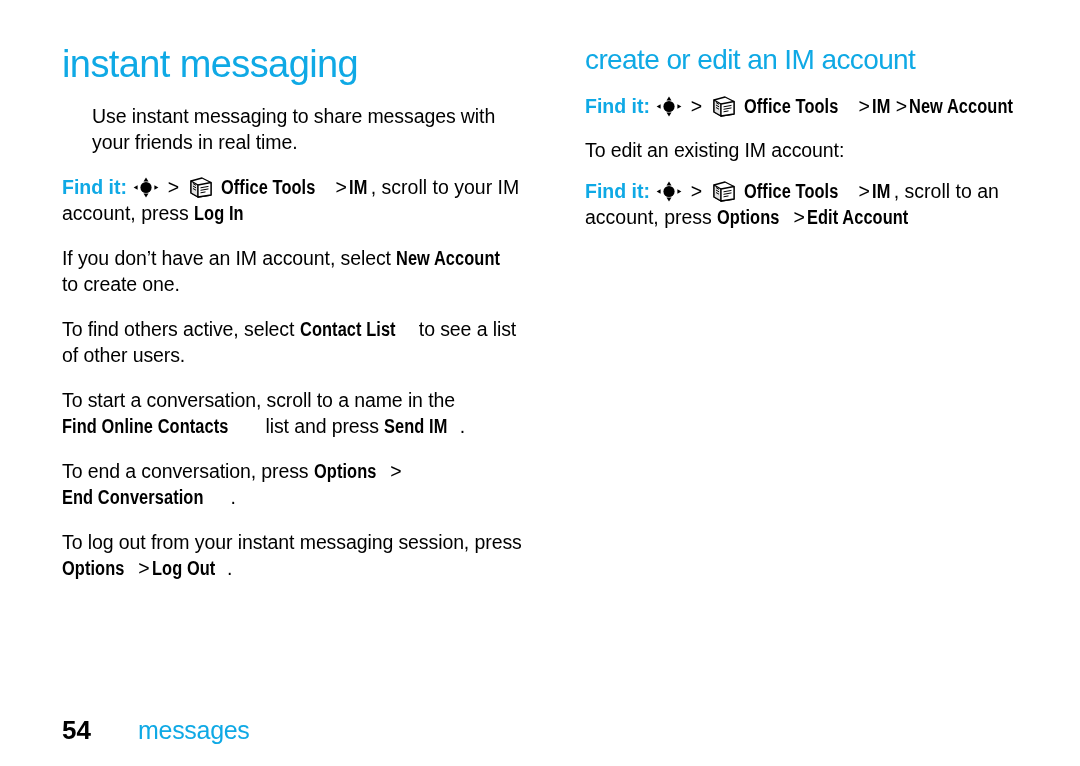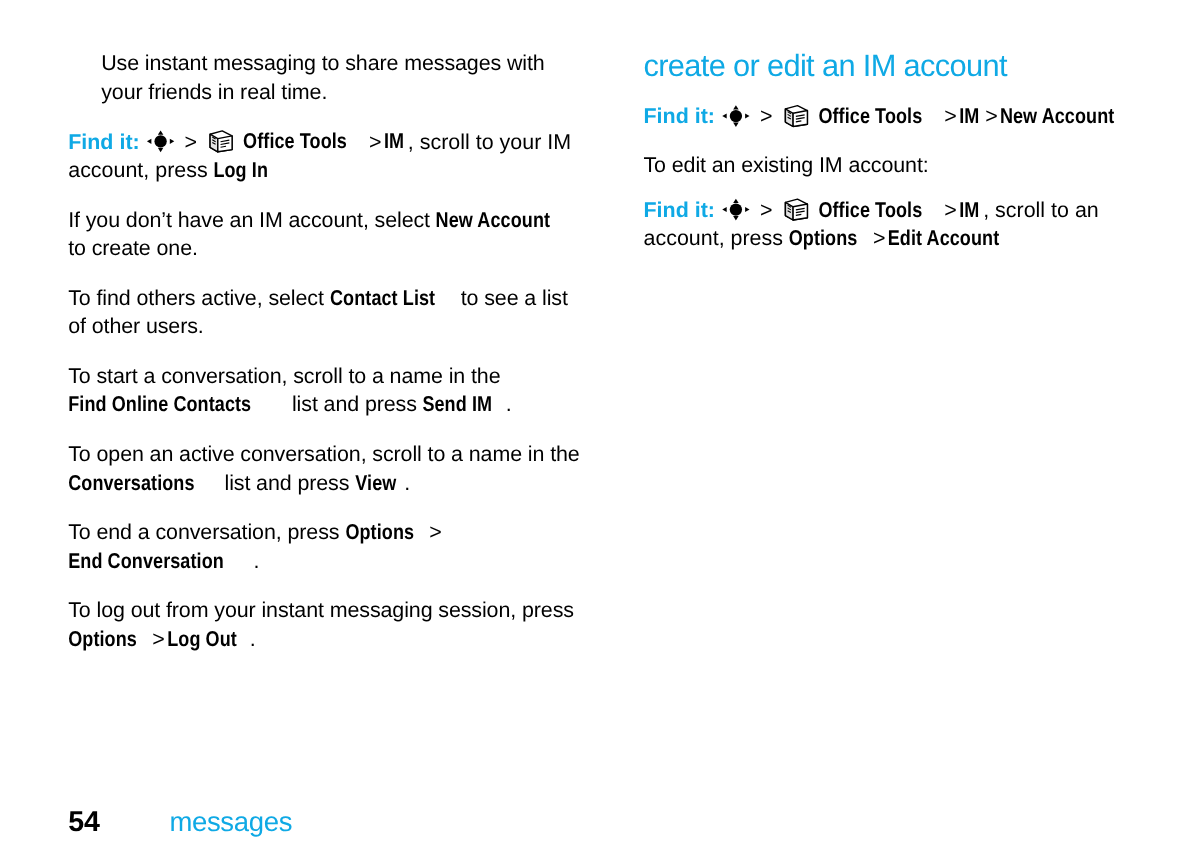--- a/index.html
+++ b/index.html
@@ -95,24 +95,24 @@
     display: inline-block;
     vertical-align: -4px;
   }
   .icon.navkey   { width: 26px; height: 21px; margin: 0 1px; }
   .icon.officetools { width: 24px; height: 21px; margin: 0 3px 0 2px; }
 
   
   .footer {
     position: absolute;
     left: 62px;
-    bottom: 4px;
+    bottom: 20px;
     display: flex;
     align-items: baseline;
-    gap: 16px;
+    gap: 0px;
     justify-content: space-between;
   }
   .footer .pagenum {
     font-size: 26px;
     font-weight: 700;
     color: #000;
     width: 76px;
     display: inline-block;
   }
   .footer .chaptername {
@@ -122,20 +122,21 @@
     letter-spacing: -0.3px;
   }
 </style>
 </head>
 <body>
 
 <div class="page">
 
   <div class="col col-left">
 
+    <h1 class="section-title">instant messaging</h1>
 
     <p class="body first">Use instant messaging to share messages with your friends in real time.</p>
 
     <p class="finditline">
       <span class="findit-label">Find it:</span>
       <span class="icon navkey">
         <svg viewBox="0 0 26 21" width="26" height="21" aria-hidden="true">
           <circle cx="13" cy="10.5" r="5.6" fill="#000"></circle>
           <polygon points="13,0.6 15.5,4.6 10.5,4.6" fill="#000"></polygon>
           <polygon points="13,20.4 15.5,16.4 10.5,16.4" fill="#000"></polygon>
@@ -155,21 +156,20 @@
       </span>
       <b class="ui">Office Tools</b><span class="sep">&gt;</span><b class="ui">IM</b><span>, scroll to your IM account, press </span><b class="ui">Log In</b>
     </p>
 
     <p class="body"><span>If you don’t have an IM account, select </span><b class="ui">New Account</b><span> to create one.</span></p>
 
     <p class="body"><span>To </span><b class="emph">find others</b><span> active, select </span><b class="ui">Contact List</b><span> to see a list of other users.</span></p>
 
     <p class="body"><span>To </span><b class="emph">start a conversation</b><span>, scroll to a name in the </span><b class="ui">Find Online Contacts</b><span> list and press </span><b class="ui">Send IM</b><span>.</span></p>
 
-    <p class="body"><span>To </span><b class="emph">open an active conversation</b><span>, scroll to a name in the </span><b class="ui">Conversations</b><span> list and press </span><b class="ui">View</b><span>.</span></p>
 
     <p class="body"><span>To end a conversation, press </span><b class="ui">Options</b><span class="sep">&gt;</span><b class="ui">End Conversation</b><span>.</span></p>
 
     <p class="body"><span>To </span><b class="emph">log out</b><span> from your instant messaging session, press </span><b class="ui">Options</b><span class="sep">&gt;</span><b class="ui">Log Out</b><span>.</span></p>
 
   </div>
 
   <div class="col col-right">
 
     <h1 class="section-title">create or edit an IM account</h1>

